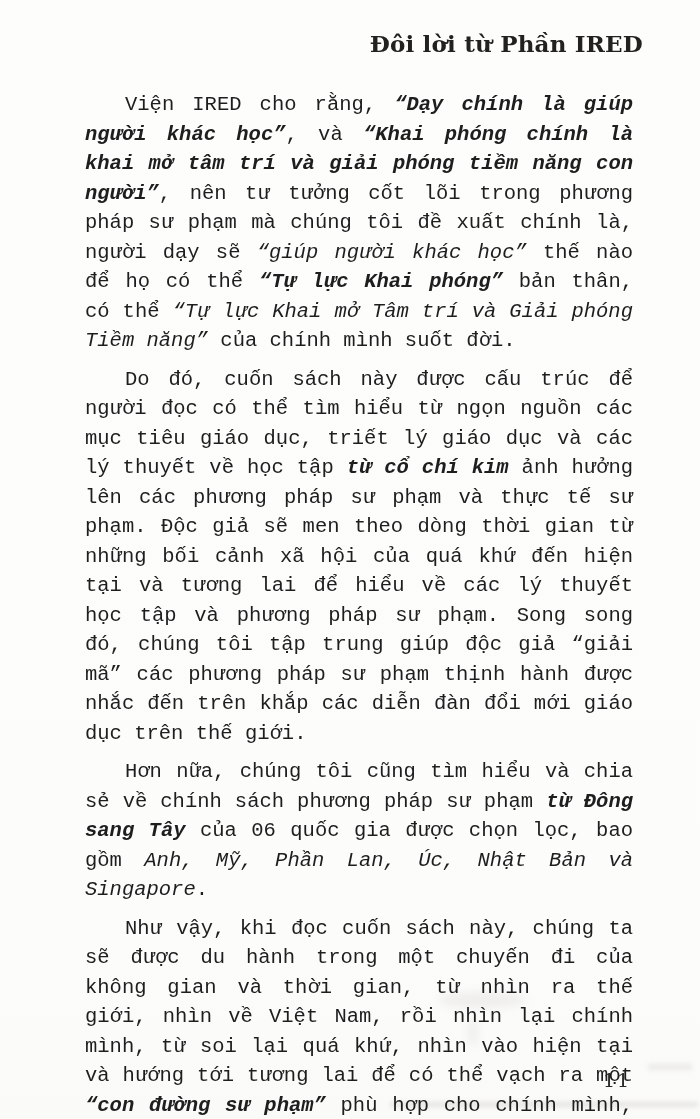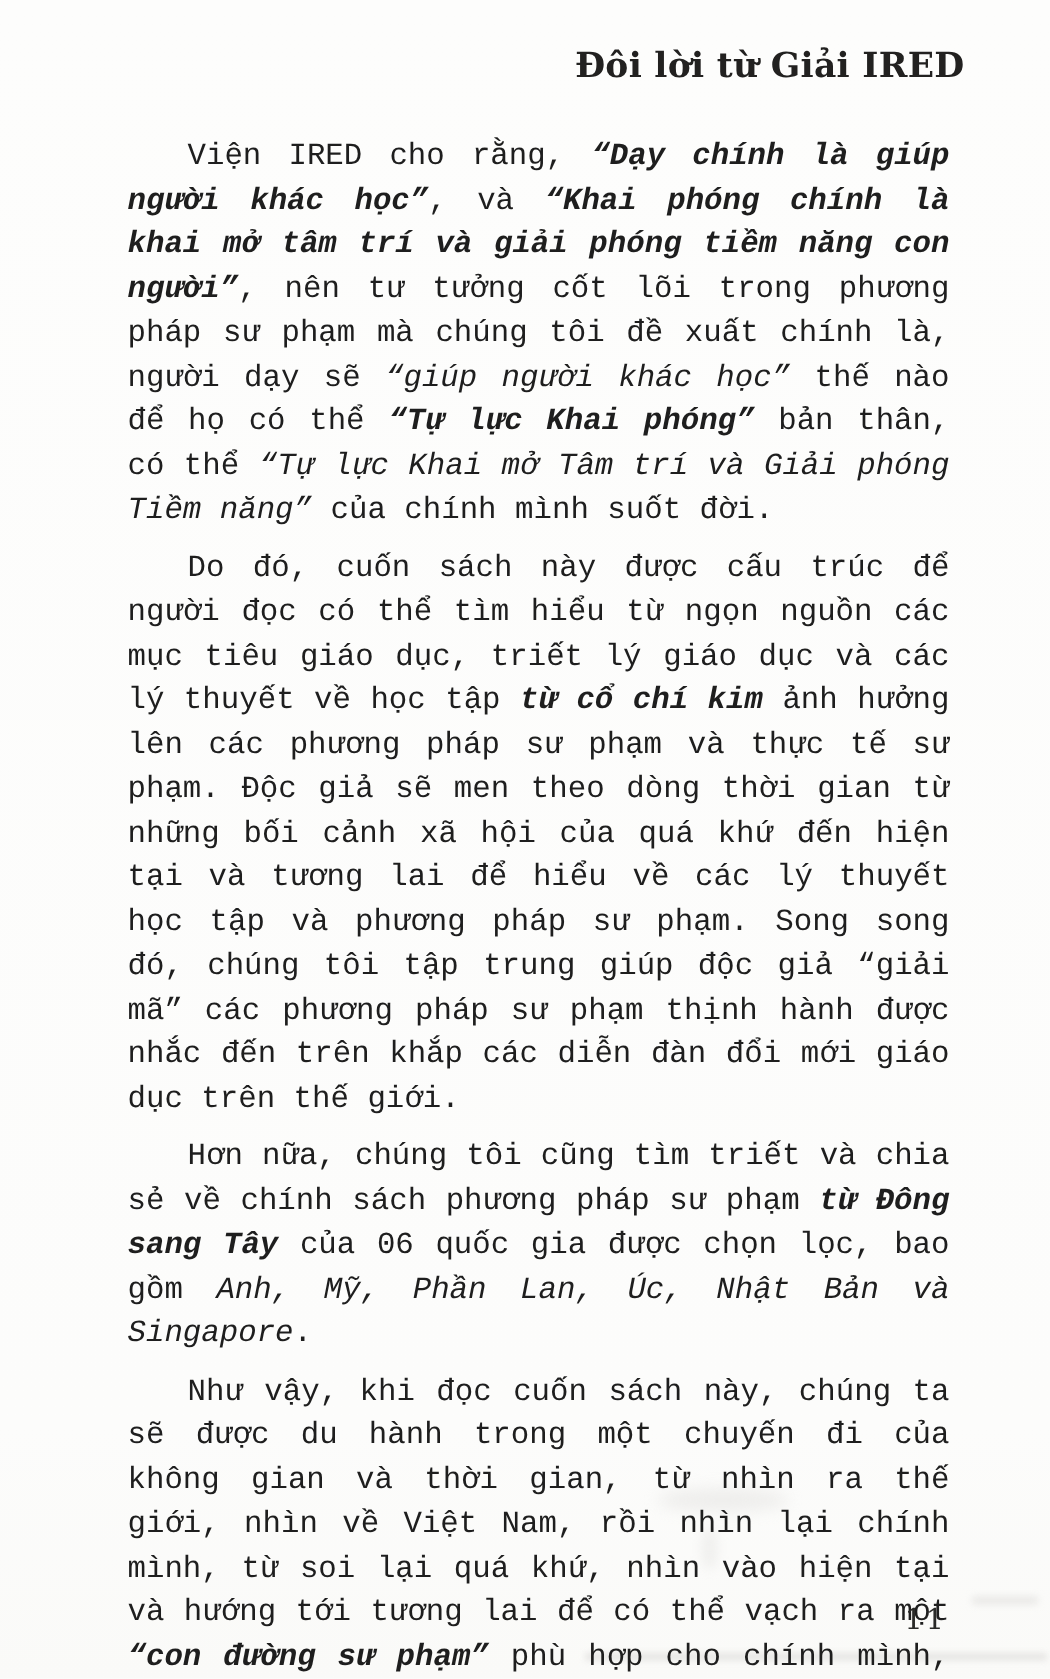--- a/index.html
+++ b/index.html
@@ -101,29 +101,29 @@
     border-radius: 40%;
     filter: blur(4px);
     opacity: 0.4;
   }
 </style>
 </head>
 <body>
 
 <div class="page">
 
-  <div class="running-header">Đôi lời từ Giải IRED</div>
+  <div class="running-header">Đôi lời từ Phần IRED</div>
 
   <div class="artifact artifact-text-smudge"></div>
   <div class="artifact artifact-sliver"></div>
   <div class="artifact artifact-bottom-streak"></div>
   <div class="artifact artifact-corner-dash"></div>
 
   <div class="page-body">
       <p class="para indent"><span class="seg-normal">Viện IRED cho rằng, </span><span class="seg-bolditalic">“Dạy chính là giúp người khác học”</span><span class="seg-normal">, và </span><span class="seg-bolditalic">“Khai phóng chính là khai mở tâm trí và giải phóng tiềm năng con người”</span><span class="seg-normal">, nên tư tưởng cốt lõi trong phương pháp sư phạm mà chúng tôi đề xuất chính là, người dạy sẽ </span><span class="seg-italic">“giúp người khác học”</span><span class="seg-normal"> thế nào để họ có thể </span><span class="seg-bolditalic">“Tự lực Khai phóng”</span><span class="seg-normal"> bản thân, có thể </span><span class="seg-italic">“Tự lực Khai mở Tâm trí và Giải phóng Tiềm năng”</span><span class="seg-normal"> của chính mình suốt đời.</span></p>
       <p class="para indent"><span class="seg-normal">Do đó, cuốn sách này được cấu trúc để người đọc có thể tìm hiểu từ ngọn nguồn các mục tiêu giáo dục, triết lý giáo dục và các lý thuyết về học tập </span><span class="seg-bolditalic">từ cổ chí kim</span><span class="seg-normal"> ảnh hưởng lên các phương pháp sư phạm và thực tế sư phạm. Độc giả sẽ men theo dòng thời gian từ những bối cảnh xã hội của quá khứ đến hiện tại và tương lai để hiểu về các lý thuyết học tập và phương pháp sư phạm. Song song đó, chúng tôi tập trung giúp độc giả “giải mã” các phương pháp sư phạm thịnh hành được nhắc đến trên khắp các diễn đàn đổi mới giáo dục trên thế giới.</span></p>
-      <p class="para indent"><span class="seg-normal">Hơn nữa, chúng tôi cũng tìm triết và chia sẻ về chính sách phương pháp sư phạm </span><span class="seg-bolditalic">từ Đông sang Tây</span><span class="seg-normal"> của 06 quốc gia được chọn lọc, bao gồm </span><span class="seg-italic">Anh, Mỹ, Phần Lan, Úc, Nhật Bản và Singapore</span><span class="seg-normal">.</span></p>
+      <p class="para indent"><span class="seg-normal">Hơn nữa, chúng tôi cũng tìm hiểu và chia sẻ về chính sách phương pháp sư phạm </span><span class="seg-bolditalic">từ Đông sang Tây</span><span class="seg-normal"> của 06 quốc gia được chọn lọc, bao gồm </span><span class="seg-italic">Anh, Mỹ, Phần Lan, Úc, Nhật Bản và Singapore</span><span class="seg-normal">.</span></p>
       <p class="para indent"><span class="seg-normal">Như vậy, khi đọc cuốn sách này, chúng ta sẽ được du hành trong một chuyến đi của không gian và thời gian, từ nhìn ra thế giới, nhìn về Việt Nam, rồi nhìn lại chính mình, từ soi lại quá khứ, nhìn vào hiện tại và hướng tới tương lai để có thể vạch ra một </span><span class="seg-bolditalic">“con đường sư phạm”</span><span class="seg-normal"> phù hợp cho chính mình, cho ngôi trường mình và cho giáo dục của xứ sở mình trong bối cảnh mới.</span></p>
     </div>
 
   <div class="page-number">11</div>
 
 </div>
 
 </body></html>

